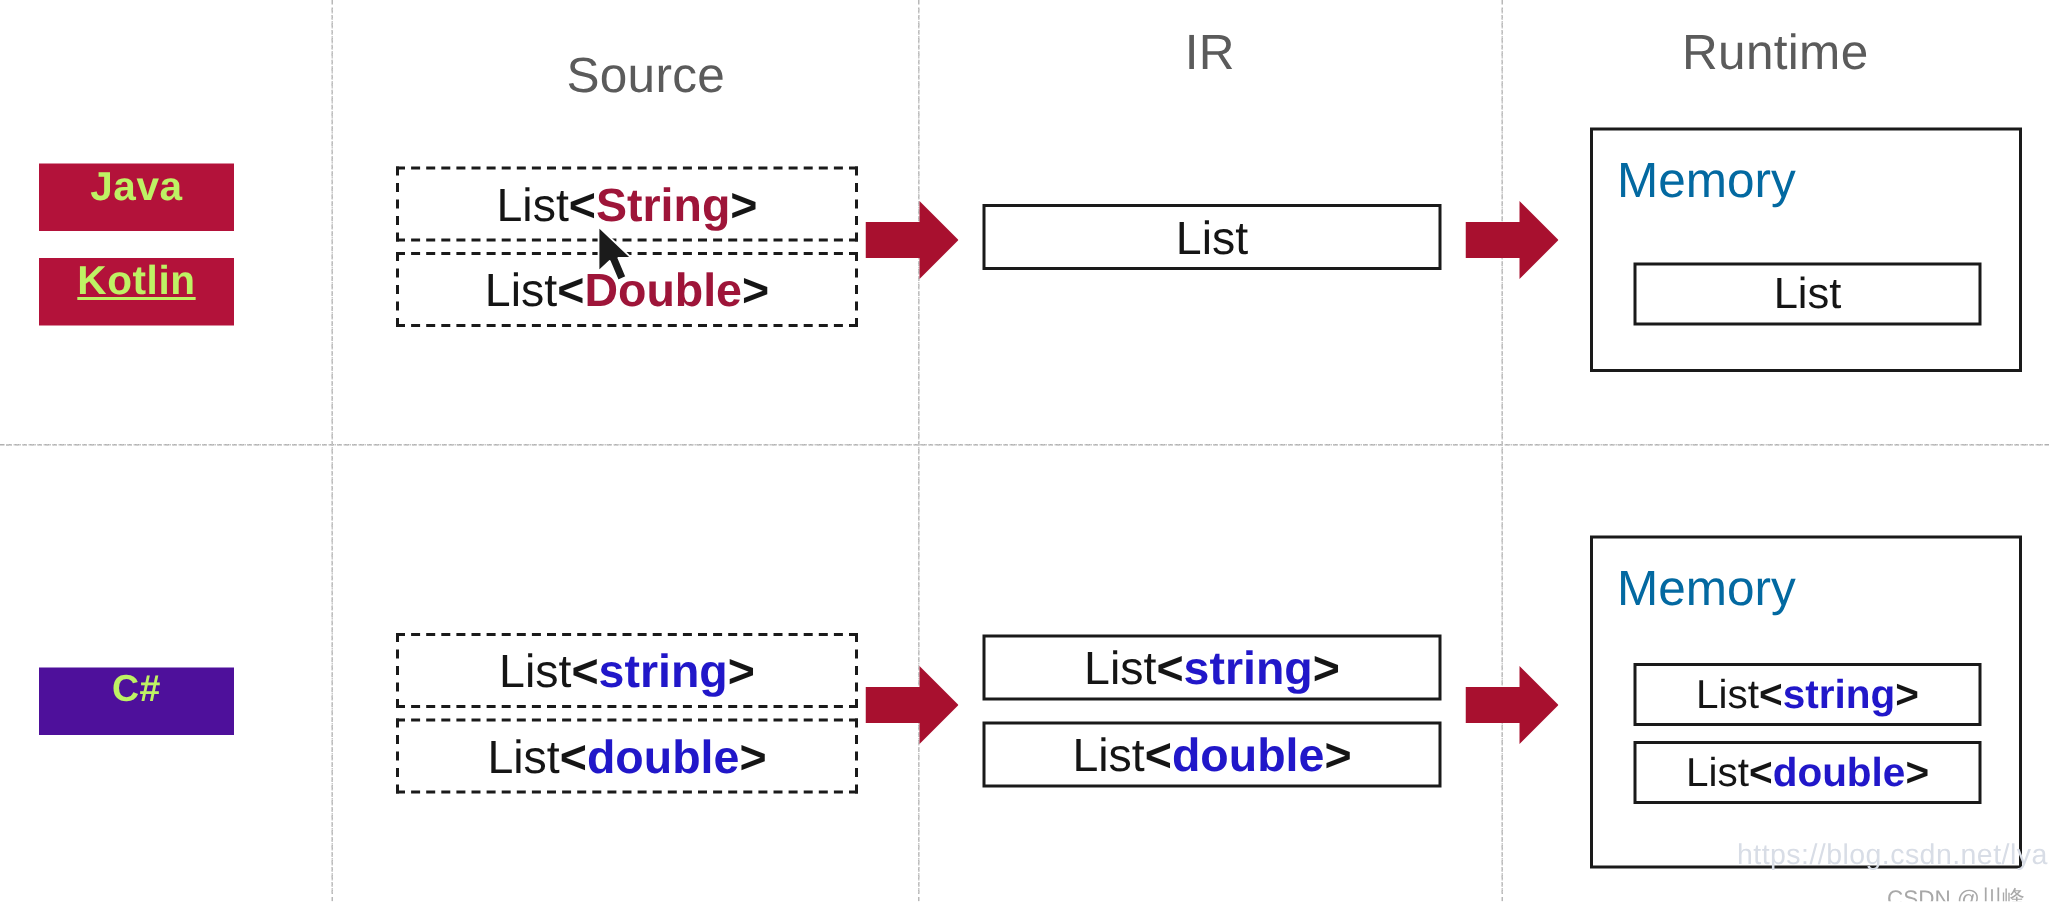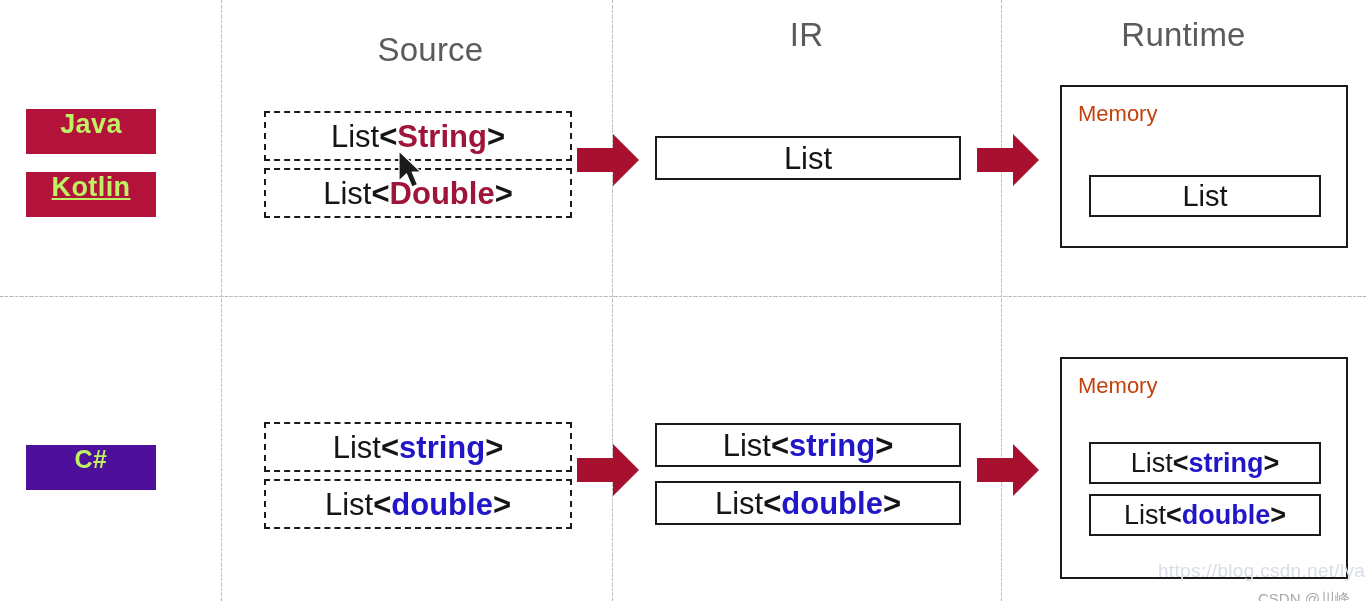--- a/index.html
+++ b/index.html
@@ -109,22 +109,22 @@
     color: #2117c9;
     font-weight: bold;
   }
   .code-text .angle {
     color: #151515;
     font-weight: bold;
   }
 
   .mem-label {
     position: absolute;
-    color: #c2410c;
-    font-size: 22px;
+    color: #0369a1;
+    font-size: 33px;
     line-height: 1;
     white-space: nowrap;
   }
 
   
   .arrow {
     position: absolute;
   }
 
   

